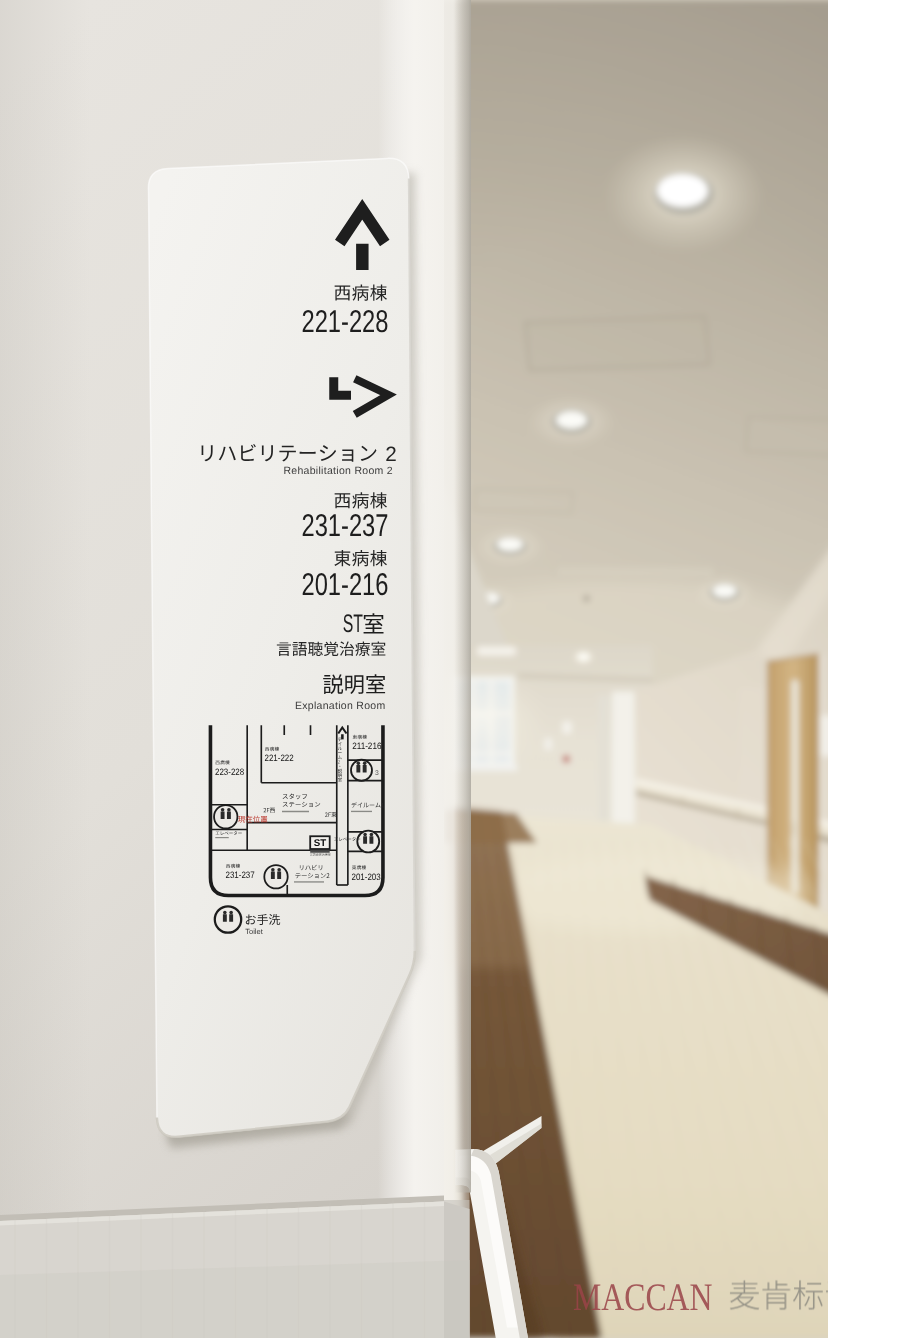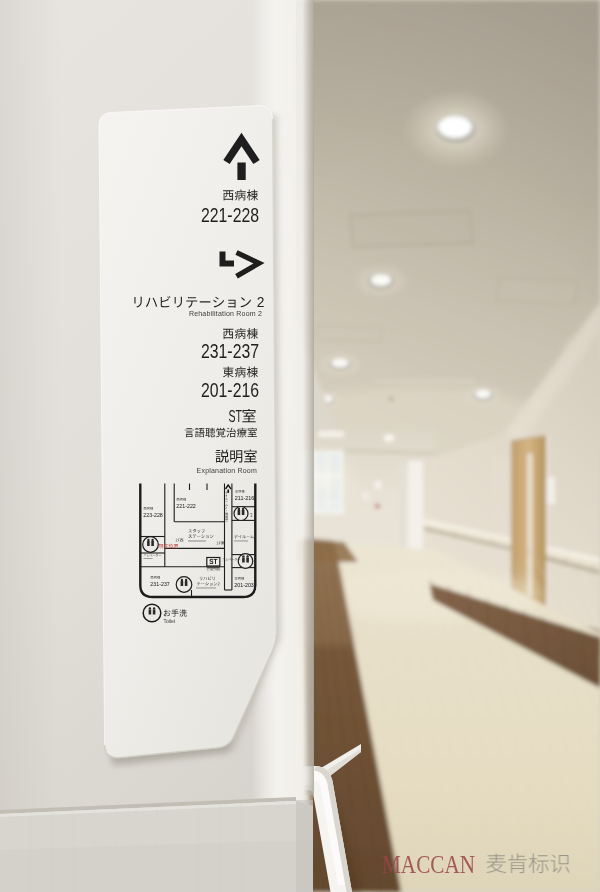--- a/index.html
+++ b/index.html
@@ -1,15 +1,15 @@
 <!DOCTYPE html>
 <html><head><meta charset="utf-8">
 <style>
 html,body{margin:0;padding:0;background:#ffffff;}
-#scene{position:relative;width:600px;height:892px;overflow:hidden;font-family:"Liberation Sans",sans-serif;}
+#scene{position:relative;width:552px;height:892px;overflow:hidden;font-family:"Liberation Sans",sans-serif;}
 </style></head>
 <body>
 <div id="scene">
 <svg width="600" height="892" viewBox="0 0 600 892" font-family="Liberation Sans, sans-serif">
 <defs>
 <path id="g0" d="M59 775V702H342V557H103V-76H175V-14H827V-73H902V557H638V702H939V775ZM175 56V488H345V442C345 366 320 277 184 212C199 202 227 177 236 162C383 235 416 346 416 440V488H563V313C563 241 580 221 655 221C670 221 738 221 754 221C794 221 815 233 827 275V56ZM635 488H827V341C809 346 786 356 774 365C771 298 767 288 745 288C731 288 675 288 664 288C639 288 635 292 635 314ZM416 557V702H563V557Z"></path>
 <path id="g1" d="M46 619C80 559 112 480 123 430L183 461C172 511 138 587 102 645ZM348 397V-81H417V332H591C583 254 550 163 421 104C437 92 457 70 466 55C553 100 602 157 629 216C686 163 747 100 779 57L828 100C790 147 713 222 649 278C654 296 656 314 658 332H848V3C848 -9 844 -13 830 -14C816 -15 768 -15 714 -13C725 -32 736 -61 740 -79C810 -80 855 -79 883 -68C912 -56 920 -36 920 3V397H660V501H951V566H318V501H593V397ZM31 254 57 185 189 261C175 158 140 53 58 -30C74 -40 102 -66 112 -80C251 58 271 272 271 428V658H959V727H589V840H511V727H199V429C199 399 198 368 196 336C134 304 75 273 31 254Z"></path>
 <path id="g2" d="M426 581V240H593C531 149 428 62 333 17C349 3 372 -23 384 -41C472 7 567 93 632 187V-80H705V199C765 110 853 19 923 -32C935 -14 959 12 976 26C900 71 806 158 746 240H918V581H705V662H945V727H705V839H632V727H393V662H632V581ZM494 384H632V298H494ZM705 384H847V298H705ZM494 524H632V438H494ZM705 524H847V438H705ZM196 840V626H52V555H188C157 418 93 260 29 175C42 158 60 129 68 109C116 174 161 281 196 391V-79H266V390C299 337 338 272 355 237L397 295C379 324 295 444 266 479V555H389V626H266V840Z"></path>
 <path id="g3" d="M153 590V222H396C306 128 166 43 41 -1C58 -16 81 -45 93 -64C221 -13 363 83 459 191V-80H536V194C633 85 778 -14 909 -66C921 -46 945 -17 962 -1C835 41 692 128 600 222H859V590H536V674H940V745H536V839H459V745H66V674H459V590ZM226 379H459V282H226ZM536 379H782V282H536ZM226 530H459V435H226ZM536 530H782V435H536Z"></path>
 <path id="g4" d="M615 468C648 447 682 421 715 394L352 385C382 429 415 481 444 528H835V594H172V528H357C333 481 302 427 273 383L132 381L136 312L459 321V208H150V142H459V16H59V-52H945V16H536V142H858V208H536V324L786 333C810 311 831 290 846 271L904 313C856 372 754 453 669 507ZM70 764V579H143V696H857V579H933V764H536V840H459V764Z"></path>

